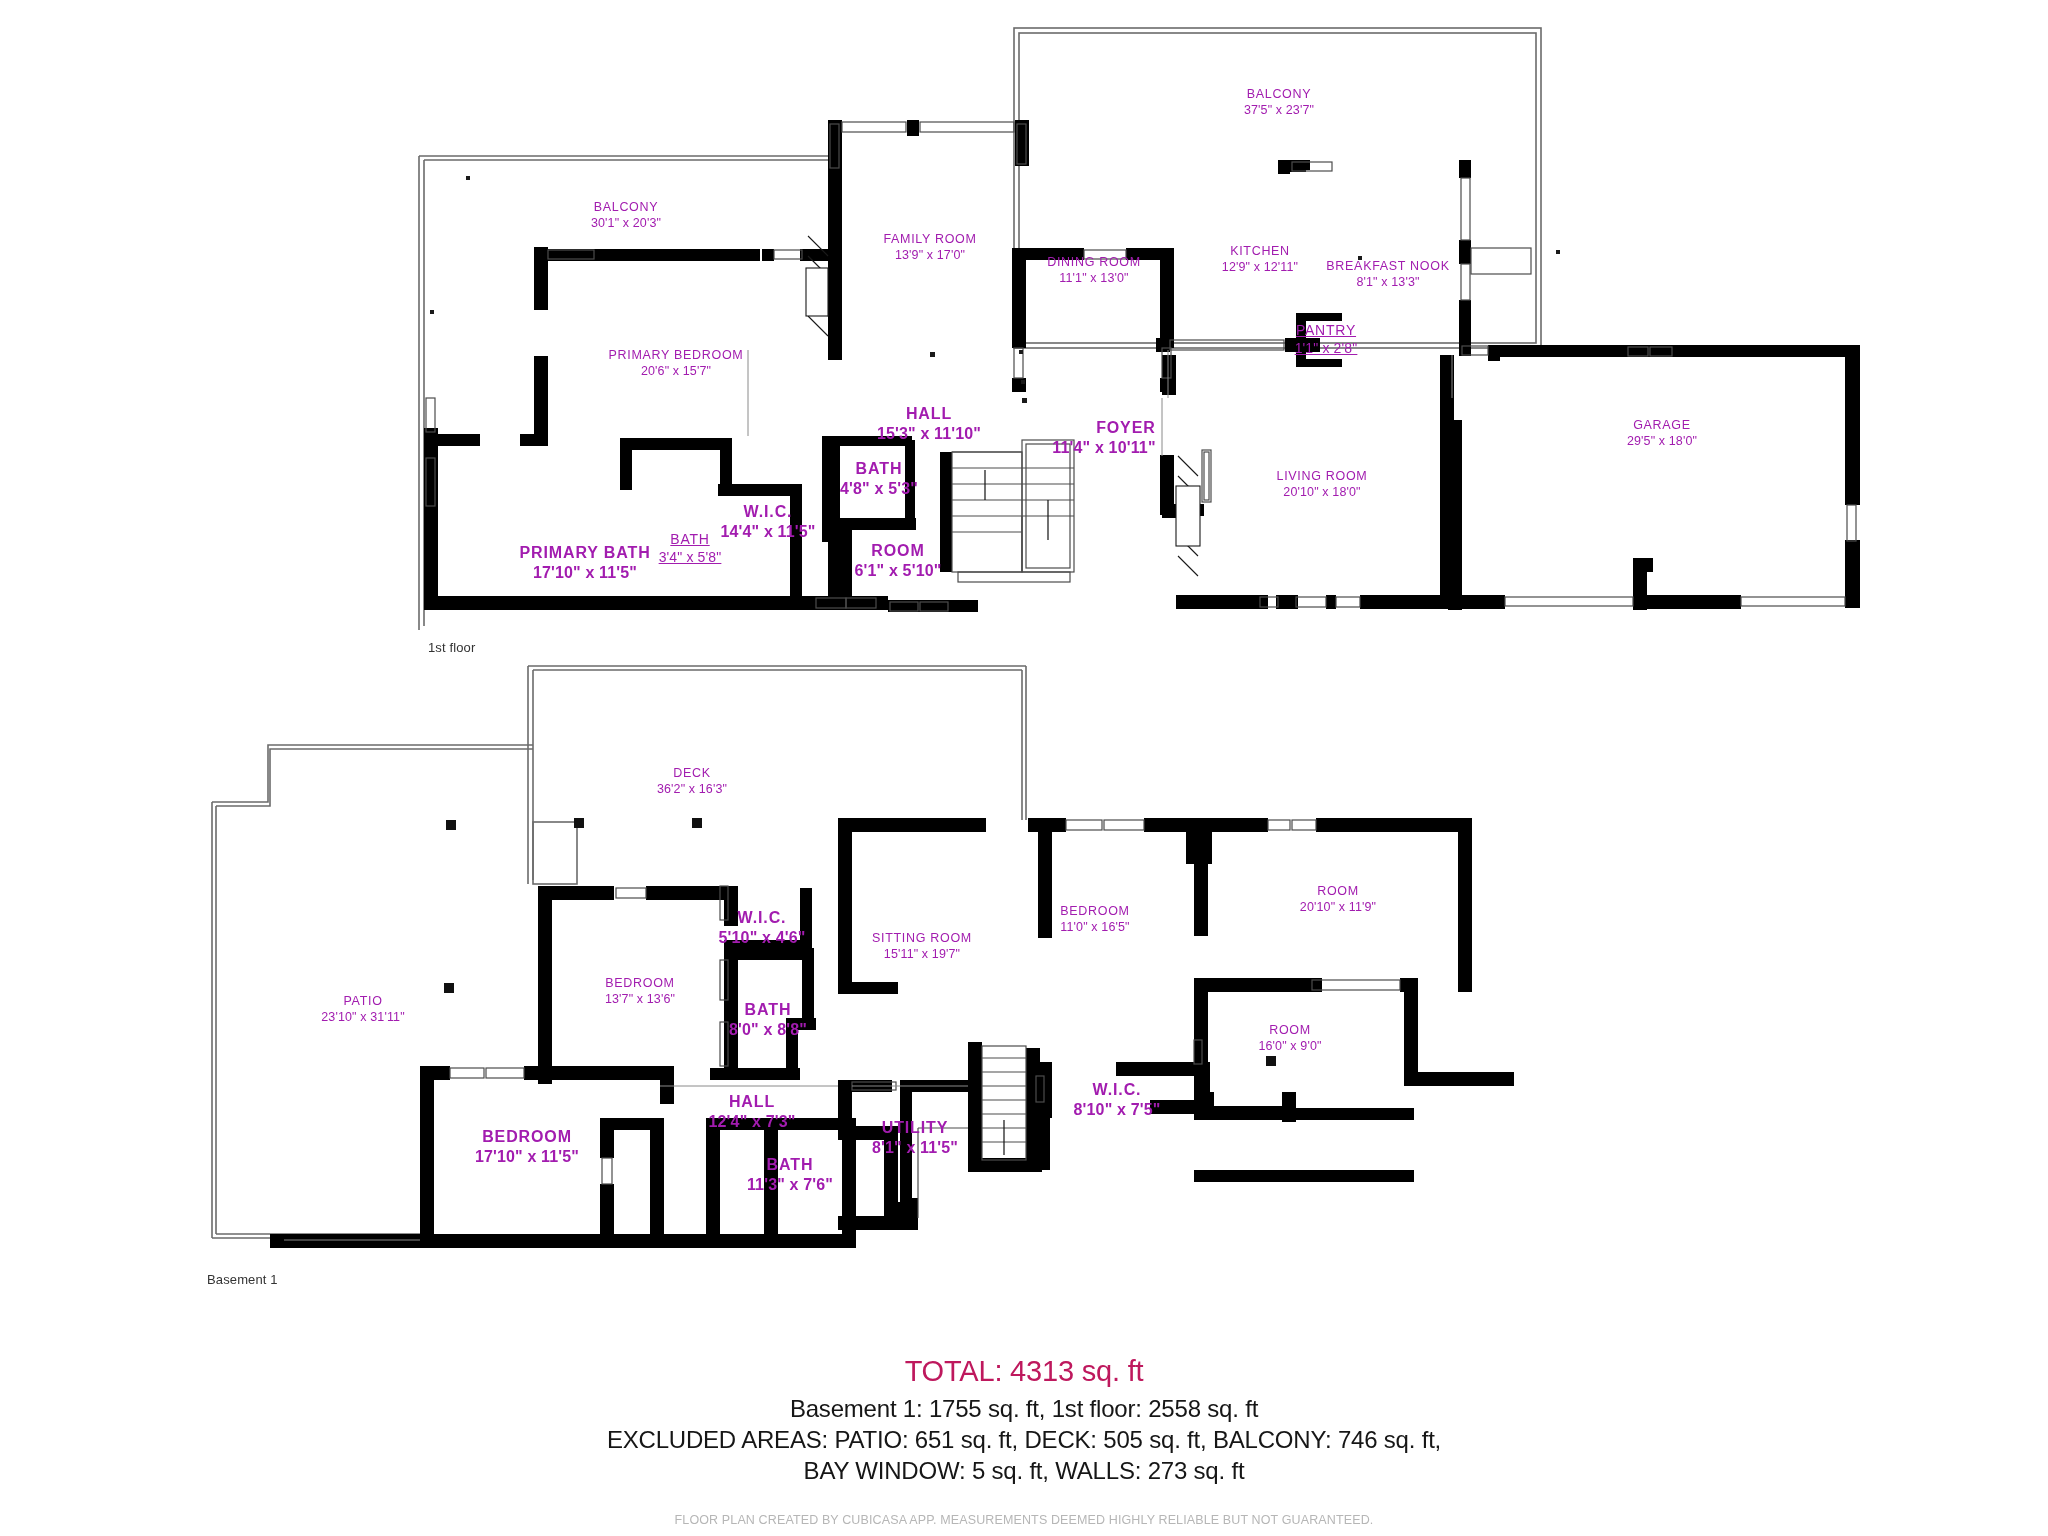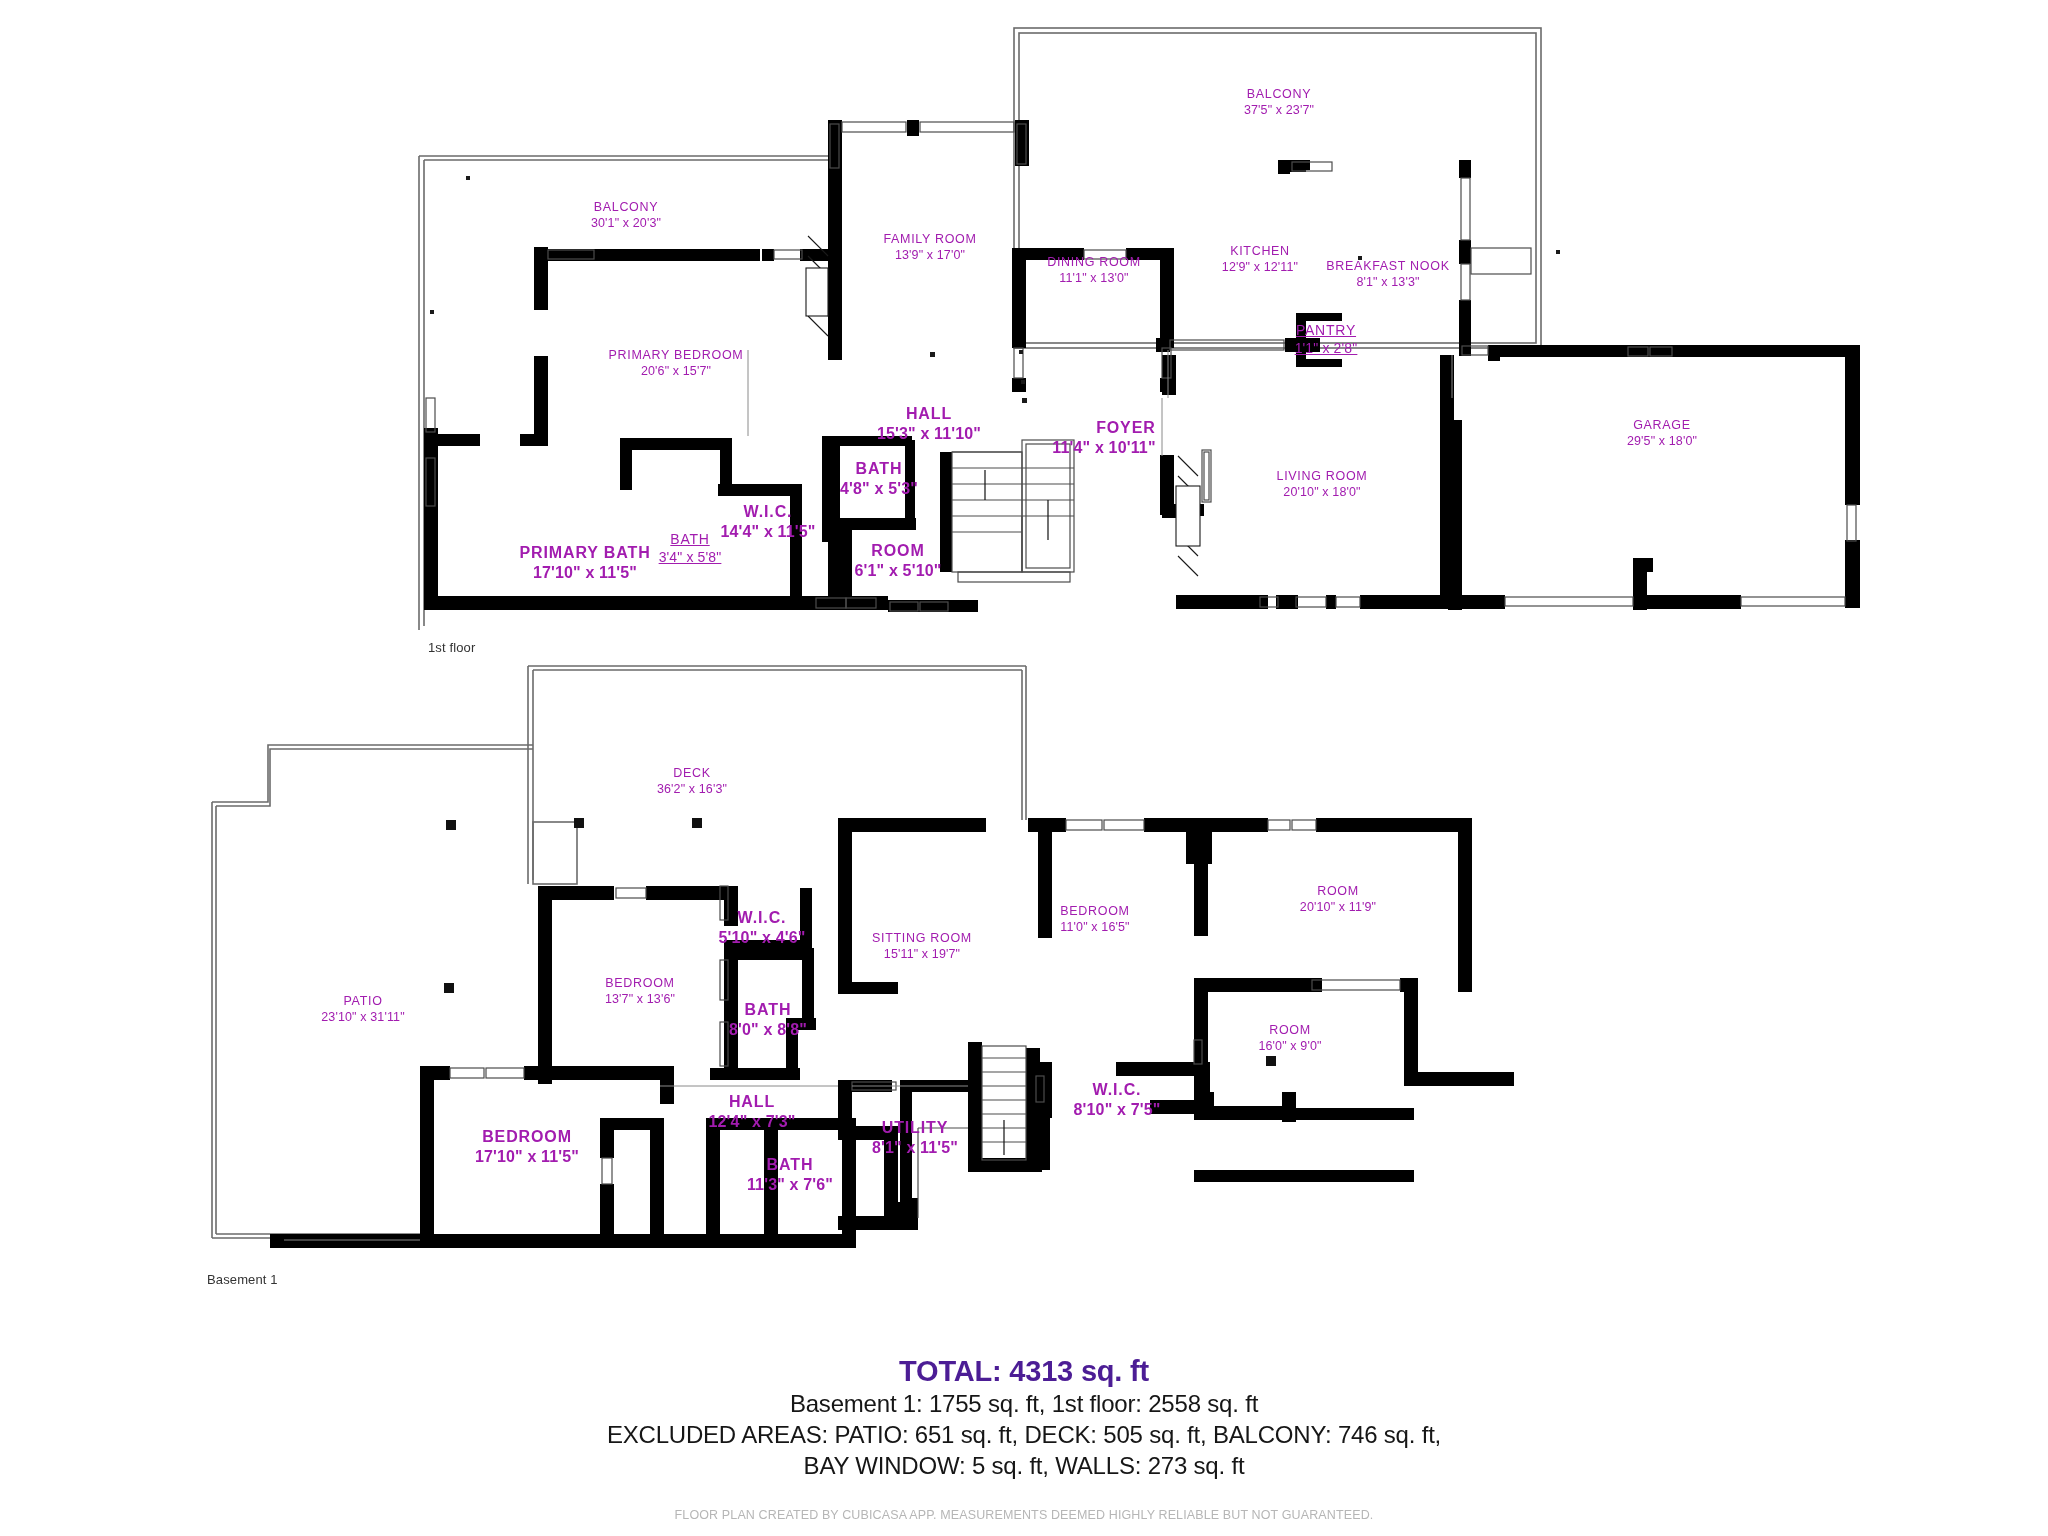--- a/index.html
+++ b/index.html
@@ -12,21 +12,21 @@
   .lbl .n{display:block;font-size:12.5px;font-weight:400;letter-spacing:.055em;}
   .lbl .d{display:block;font-size:12.5px;font-weight:400;letter-spacing:.01em;}
   .lbl.sm .n,.lbl.sm .d{font-size:16px;font-weight:bold;}
   .lbl.xs .n,.lbl.xs .d{font-size:14px;text-decoration:underline;}
 
   
   .floor-cap{position:absolute;font-size:13px;color:#333;letter-spacing:.01em;}
 
   
   #summary{position:absolute;left:0;right:0;top:1355px;text-align:center;}
-  #summary .total{font-size:29px;font-weight:bold;color:#4c1d95;letter-spacing:-.2px;}
+  #summary .total{font-size:29px;font-weight:normal;color:#be185d;letter-spacing:-.2px;margin-bottom:5px;}
   #summary .ln{font-size:24px;color:#161616;letter-spacing:-.2px;line-height:1.30;}
   #summary .disc{margin-top:26px;font-size:12.5px;color:#b6b6b6;letter-spacing:.01em;}
 </style>
 </head>
 <body>
 
 <svg id="plan" viewBox="0 0 2048 1536" xmlns="http://www.w3.org/2000/svg">
 
   <g>
 

